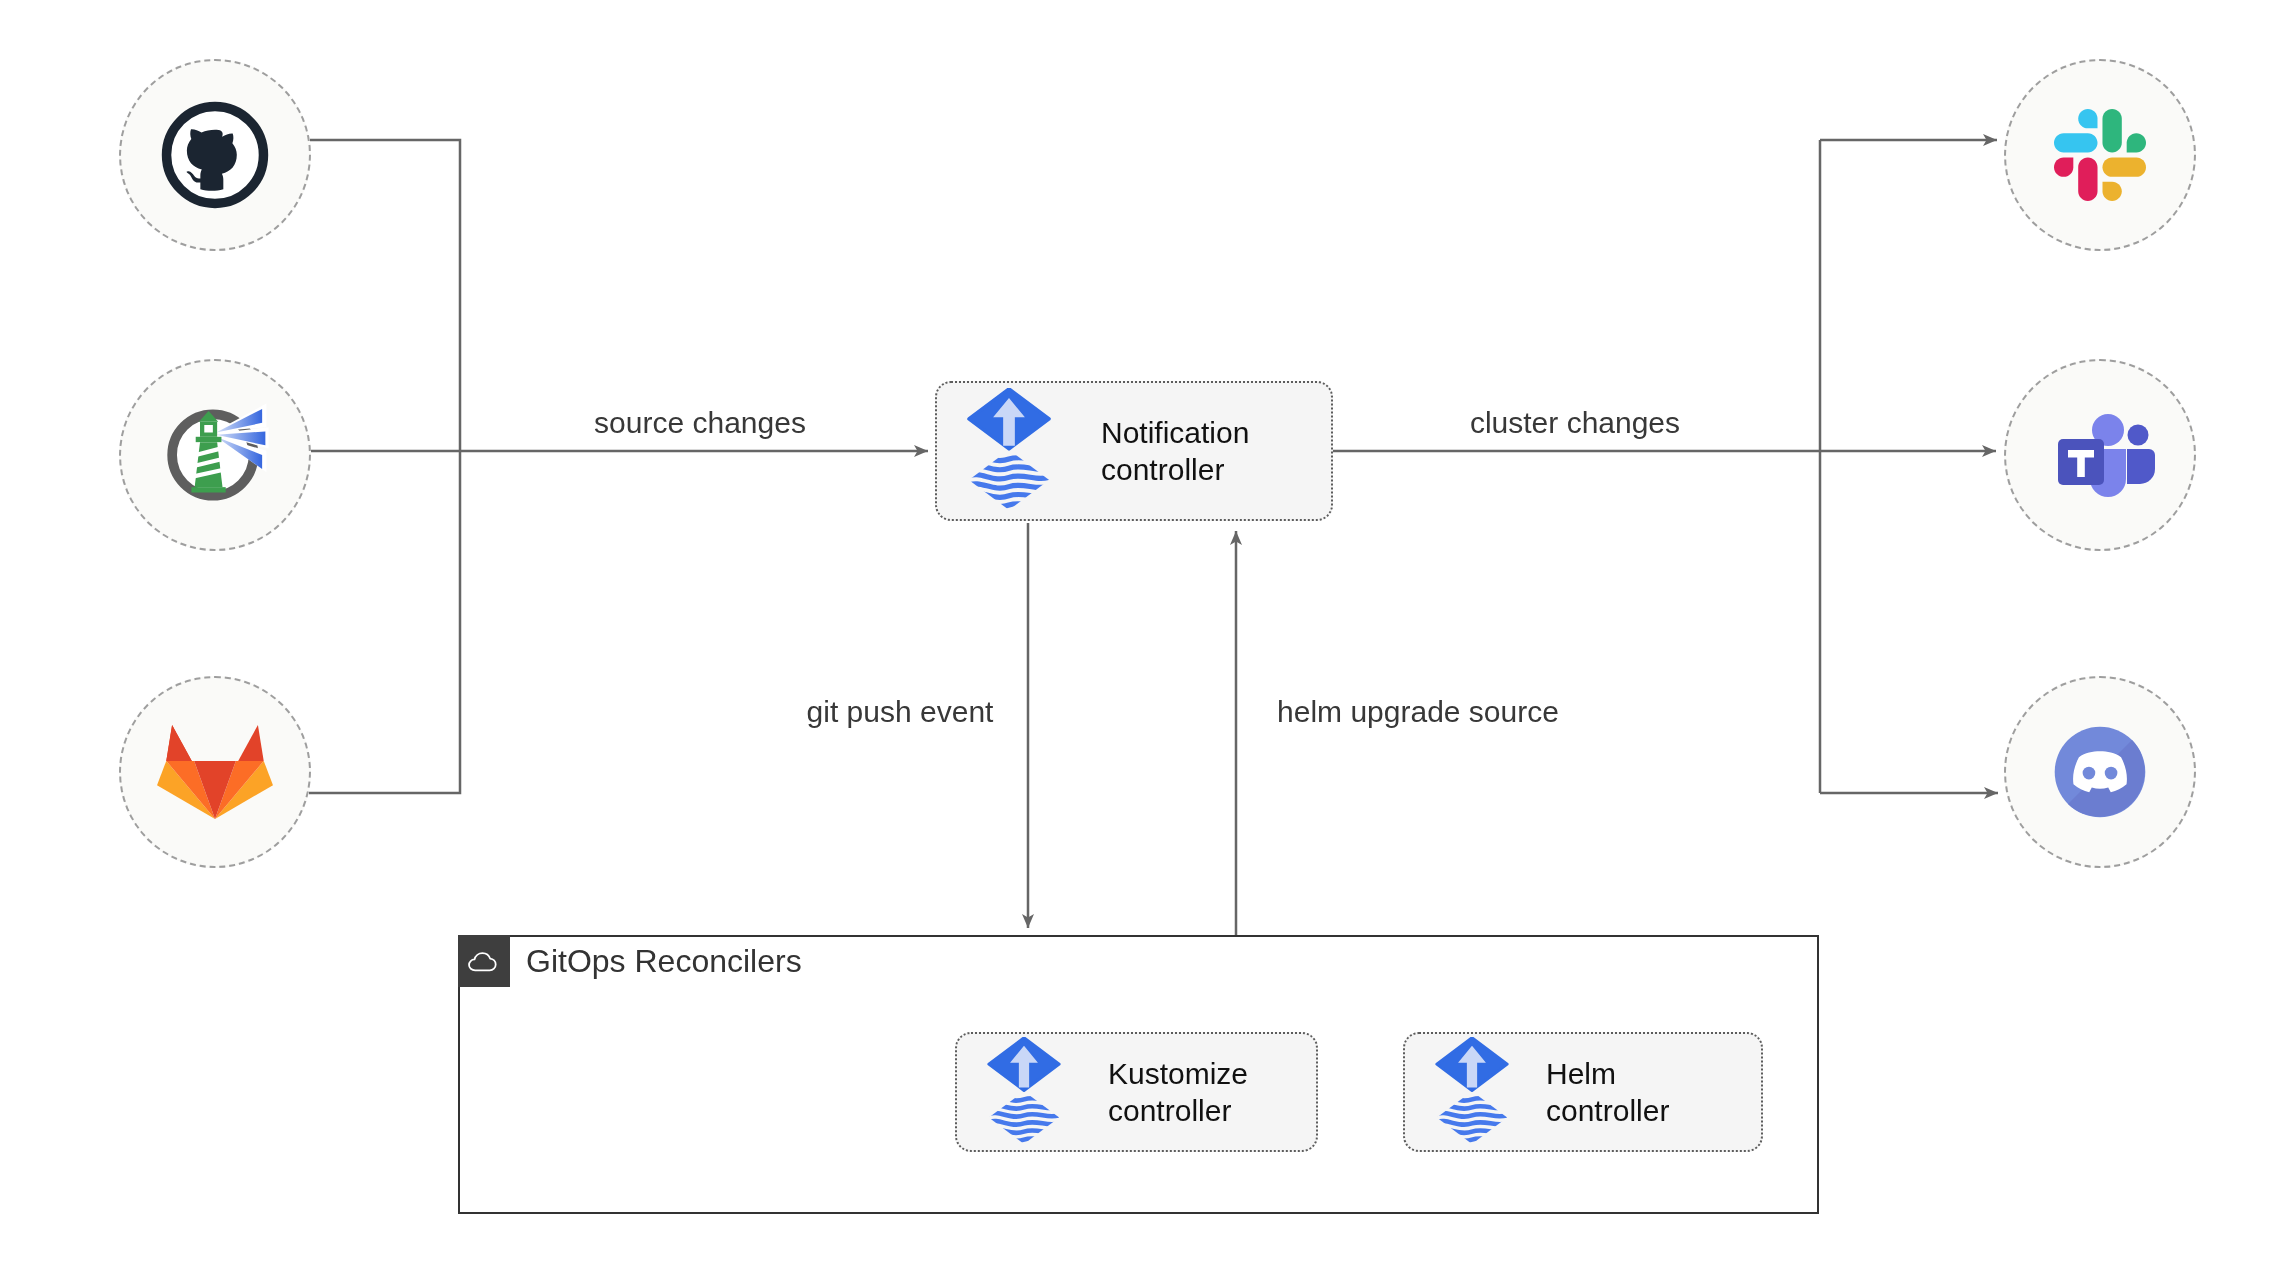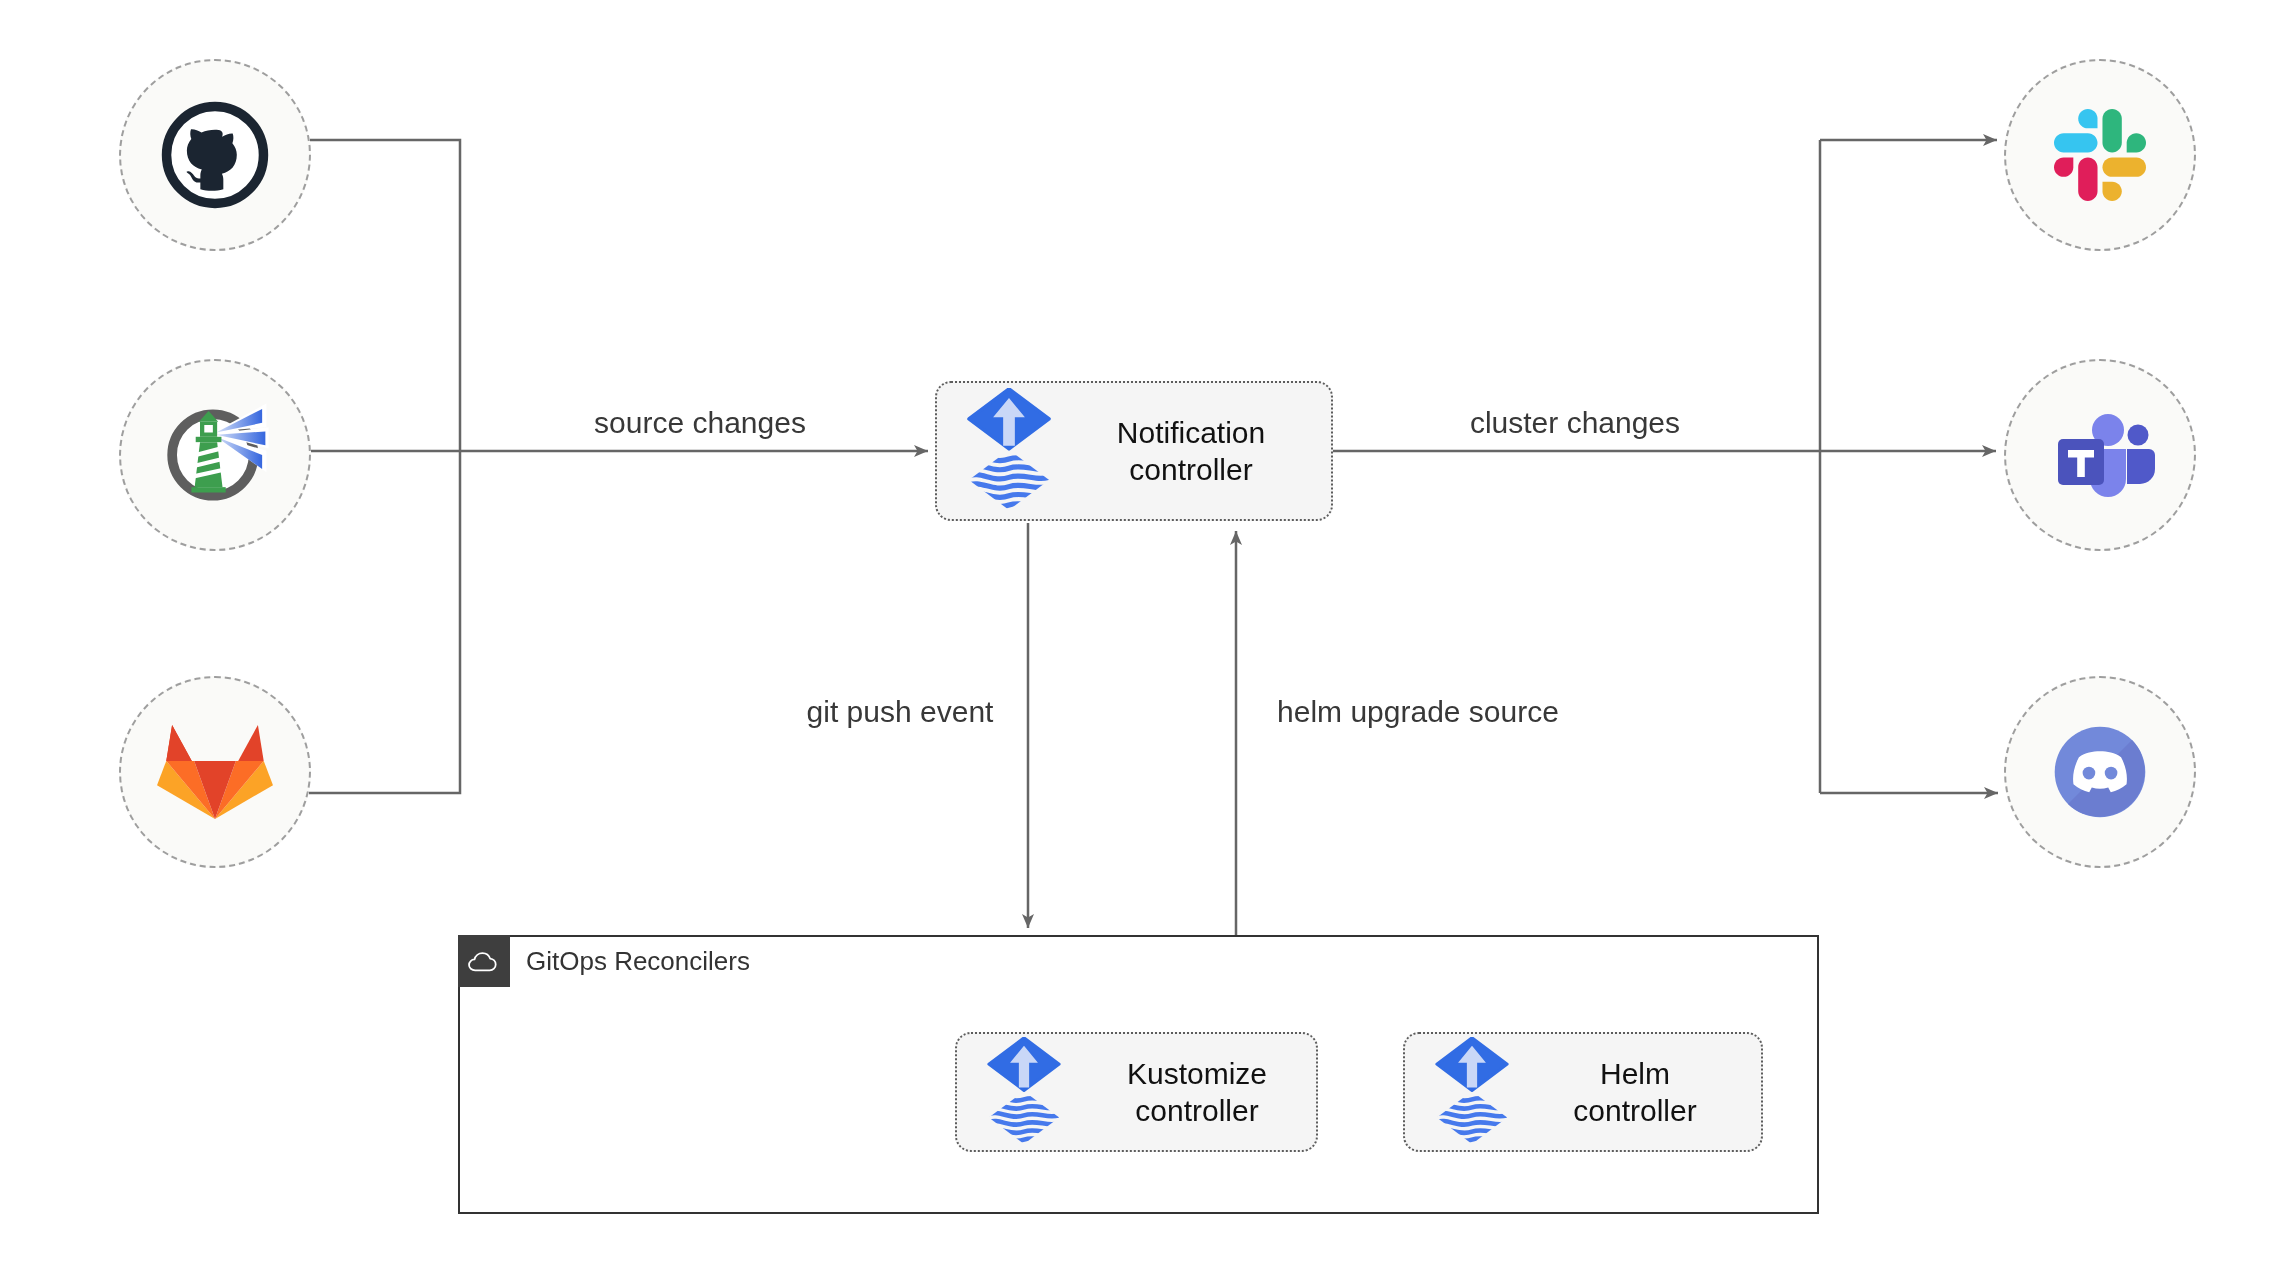--- a/index.html
+++ b/index.html
@@ -19,37 +19,37 @@
 
   
   .ctrl-box{
     position:absolute;box-sizing:border-box;background:#f5f5f5;
     border:2.5px dotted #5c5c5c;border-radius:16px;
     display:flex;align-items:center;
   }
   .ctrl-box .flux-wrap{flex:none;margin-left:30px;}
   .ctrl-text{flex:1;display:flex;justify-content:center;align-items:center;}
   .ctrl-label{
-    display:inline-block;max-width:180px;text-align:center;
+    display:inline-block;max-width:180px;
     font-size:30px;line-height:1.25;color:#111111;
   }
   .ctrl-label.small{max-width:178px;font-size:30px;}
 
   
   .group-box{
     position:absolute;left:458px;top:935px;width:1361px;height:279px;
     border:2px solid #333333;background:#ffffff;box-sizing:border-box;
   }
   .group-badge{
     position:absolute;left:458px;top:935px;width:52px;height:52px;
     background:#3e3e3e;display:flex;align-items:center;justify-content:center;
   }
   .group-title{
     position:absolute;left:526px;top:935px;height:52px;line-height:52px;
-    font-size:26px;color:#333333;white-space:nowrap;
+    font-size:32px;color:#333333;white-space:nowrap;
   }
 
   
   .edge-label{
     position:absolute;transform:translate(-50%,-50%);
     font-size:30px;color:#383838;white-space:nowrap;background:#ffffff;padding:0 6px;text-align:center;
   }
   .defs-hidden{position:absolute;width:0;height:0;overflow:hidden;}
 </style>
 </head>

